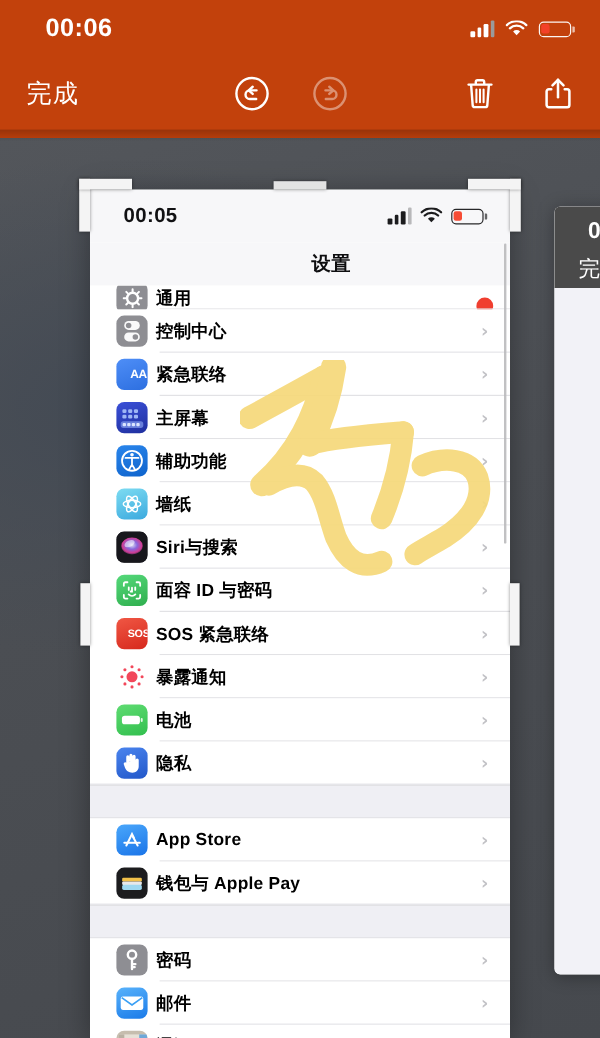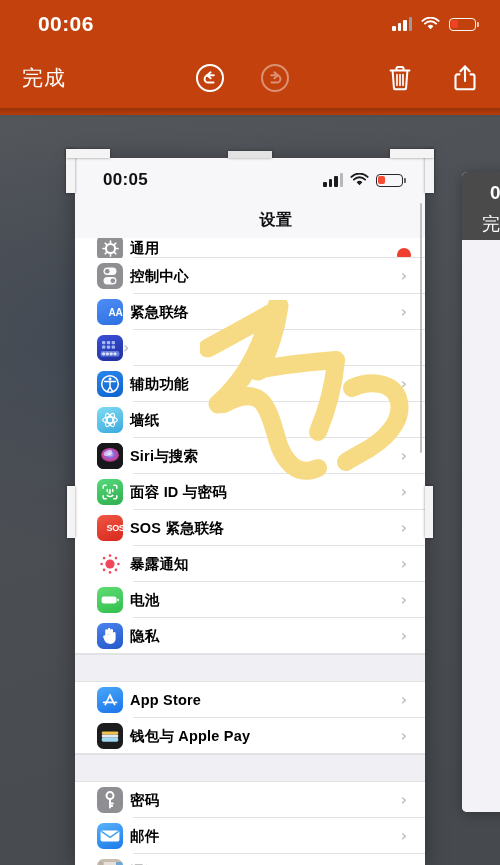--- a/index.html
+++ b/index.html
@@ -281,20 +281,21 @@
             </g>
             <rect x="3.6" y="16" width="18.8" height="5.6" rx="2.2" fill="#7f97ea" opacity=".75"></rect>
             <g fill="#dce5ff">
               <rect x="5.2" y="17.4" width="2.8" height="2.8" rx=".9"></rect>
               <rect x="9" y="17.4" width="2.8" height="2.8" rx=".9"></rect>
               <rect x="12.8" y="17.4" width="2.8" height="2.8" rx=".9"></rect>
               <rect x="16.6" y="17.4" width="2.8" height="2.8" rx=".9"></rect>
             </g>
           </svg>
       </div>
+      <div class="row-label">主屏幕</div>
       <div class="chev">›</div>
     </div>
 
     <div class="row">
       <div class="row-icon" style="background:linear-gradient(160deg,#2a86ec,#0e63cc);">
         <svg width="26" height="26" viewBox="0 0 26 26">
             <circle cx="13" cy="13" r="8.3" fill="none" stroke="#fff" stroke-width="1.5"></circle>
             <circle cx="13" cy="7.9" r="1.5" fill="#fff"></circle>
             <path d="M7.6 10.6h10.8M13 10.8v5.4M13 16.2l-2.6 4.2M13 16.2l2.6 4.2" stroke="#fff" stroke-width="1.5" stroke-linecap="round" fill="none"></path>
           </svg>

